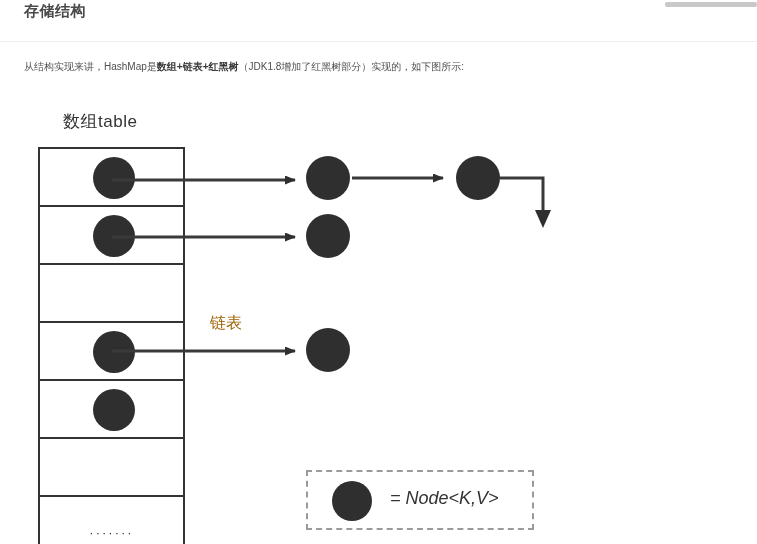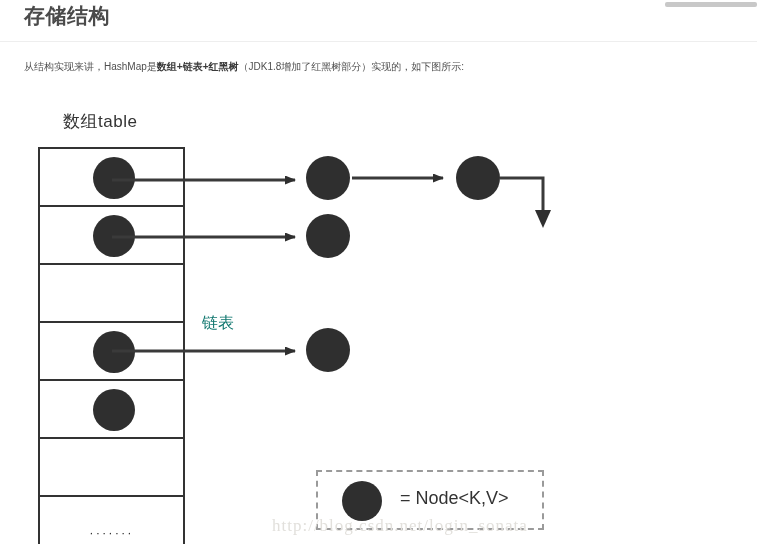--- a/index.html
+++ b/index.html
@@ -25,21 +25,21 @@
     height: 5px;
     background: #c8c8c8;
     border-radius: 2px;
   }
 
   
   #page-title {
     position: absolute;
     left: 24px;
     top: 2px;
-    font-size: 21px;
+    font-size: 15px;
     font-weight: bold;
     color: #4a4a4a;
     letter-spacing: 0.5px;
   }
   #title-divider {
     position: absolute;
     left: 0px;
     top: 41px;
     width: 757px;
     height: 1px;
@@ -118,48 +118,49 @@
     left: 53px;
     top: 8px;
   }
 
   
   #wires { position: absolute; left: 0; top: 0; }
 
   
   #chain-label {
     position: absolute;
-    left: 202px;
+    left: 210px;
     top: 313px;
     font-size: 16px;
-    color: #0f766e;
+    color: #a16207;
   }
 
   
   #tree-note {
     position: absolute;
     left: 466px;
     top: 235px;
     font-size: 15px;
     line-height: 23px;
     color: #333333;
     text-align: center;
     white-space: nowrap;
   }
 
   
   #legend-box {
     position: absolute;
-    left: 316px;
+    left: 306px;
     top: 470px;
     width: 228px;
     height: 60px;
     border: 2px dashed #9a9a9a;
     box-sizing: border-box;
     background: transparent;
+    font-style: italic;
   }
   #legend-node {
     position: absolute;
     left: 24px;
     top: 9px;
     width: 40px;
     height: 40px;
   }
   #legend-text {
     position: absolute;
@@ -242,15 +243,14 @@
   <div id="chain-label">链表</div>
 
   <div id="tree-note">
   </div>
 
   <div id="legend-box">
     <div id="legend-node" class="node"></div>
     <div id="legend-text">= Node&lt;K,V&gt;</div>
   </div>
 
-  <div id="watermark">http://blog.csdn.net/login_sonata</div>
 
 </div>
 
 </body></html>

